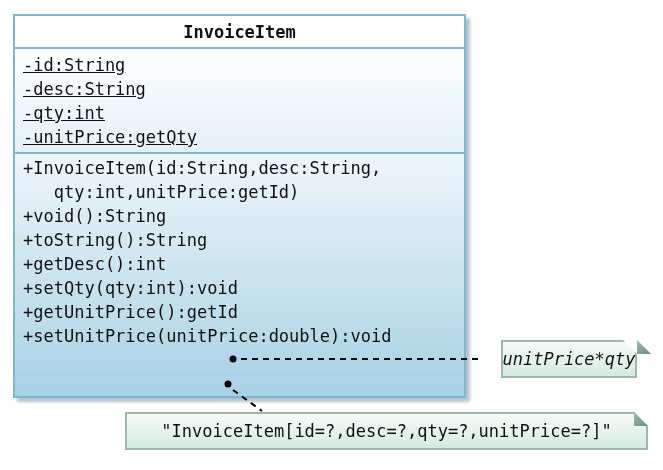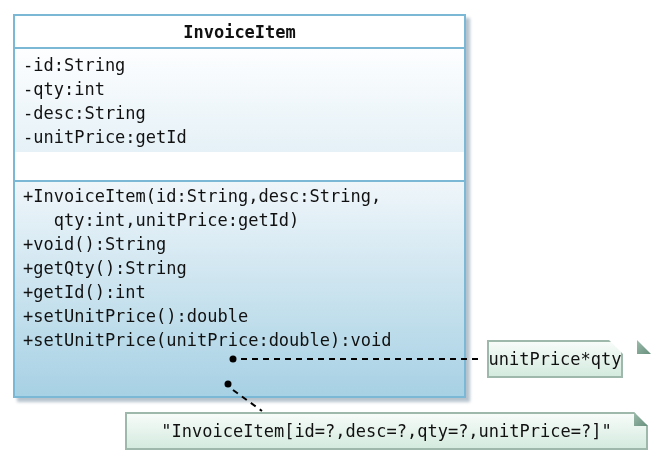--- a/index.html
+++ b/index.html
@@ -35,29 +35,29 @@
     font-weight: bold;
     background: #ffffff;
   }
   .uml-attrs {
     flex: 0 0 105px;
     box-sizing: border-box;
     border-top: 2px solid #7bb8d6;
     padding: 4px 0 0 8px;
     background: linear-gradient(#fdfeff, #e5f1f7);
     overflow: hidden;
+    text-decoration: underline;
   }
   .uml-methods {
     flex: 1 1 auto;
     box-sizing: border-box;
     border-top: 2px solid #7bb8d6;
     padding: 2px 17px 0 8px;
     background: linear-gradient(#eff6fa, #a7d1e4);
     overflow: hidden;
-    margin-top: 28px;
   }
   .code-line {
     font-size: 17px;
     line-height: 24px;
     white-space: pre;
   }
 
   
   .note {
     position: absolute;
@@ -72,53 +72,54 @@
     font-size: 17px;
     white-space: pre;
   }
   .note-fold {
     position: absolute;
     top: 0; right: 0;
     width: 14px; height: 14px;
     background: linear-gradient(135deg, #9dbcac, #678f7d);
     clip-path: polygon(0 0, 100% 100%, 0 100%);
   }
-  #note-gettotal { left: 487px; top: 340px; width: 136px; height: 38px; }
+  #note-gettotal { left: 501px; top: 340px; width: 136px; height: 38px; font-style: italic; }
   #note-tostring { left: 125px; top: 412px; width: 523px; height: 38px; }
 
   
   #connector-overlay {
     position: absolute;
     left: 0; top: 0;
     width: 663px; height: 470px;
     pointer-events: none;
   }
 </style>
 </head>
 <body>
 
 <div id="canvas">
 
   <div class="uml-class">
     <div class="uml-title">InvoiceItem</div>
 
     <div class="uml-attrs">
       <div class="code-line">-id:String</div>
+      <div class="code-line">-desc:String</div>
       <div class="code-line">-qty:int</div>
-      <div class="code-line">-desc:String</div>
-      <div class="code-line">-unitPrice:getId</div>
+      <div class="code-line">-unitPrice:getQty</div>
     </div>
 
     <div class="uml-methods">
       <div class="code-line">+InvoiceItem(id:String,desc:String,</div>
       <div class="code-line">   qty:int,unitPrice:getId)</div>
       <div class="code-line">+void():String</div>
-      <div class="code-line">+getQty():String</div>
-      <div class="code-line">+getId():int</div>
-      <div class="code-line">+setUnitPrice():double</div>
+      <div class="code-line">+toString():String</div>
+      <div class="code-line">+getDesc():int</div>
+      <div class="code-line">+setQty(qty:int):void</div>
+      <div class="code-line">+getUnitPrice():getId</div>
       <div class="code-line">+setUnitPrice(unitPrice:double):void</div>
     </div>
   </div>
 
   <div class="note" id="note-gettotal">
     <span>unitPrice*qty</span>
   </div>
   <div class="note-fold" style="left:637px; top:340px; right:auto; position:absolute;"></div>
 
   <div class="note" id="note-tostring">

